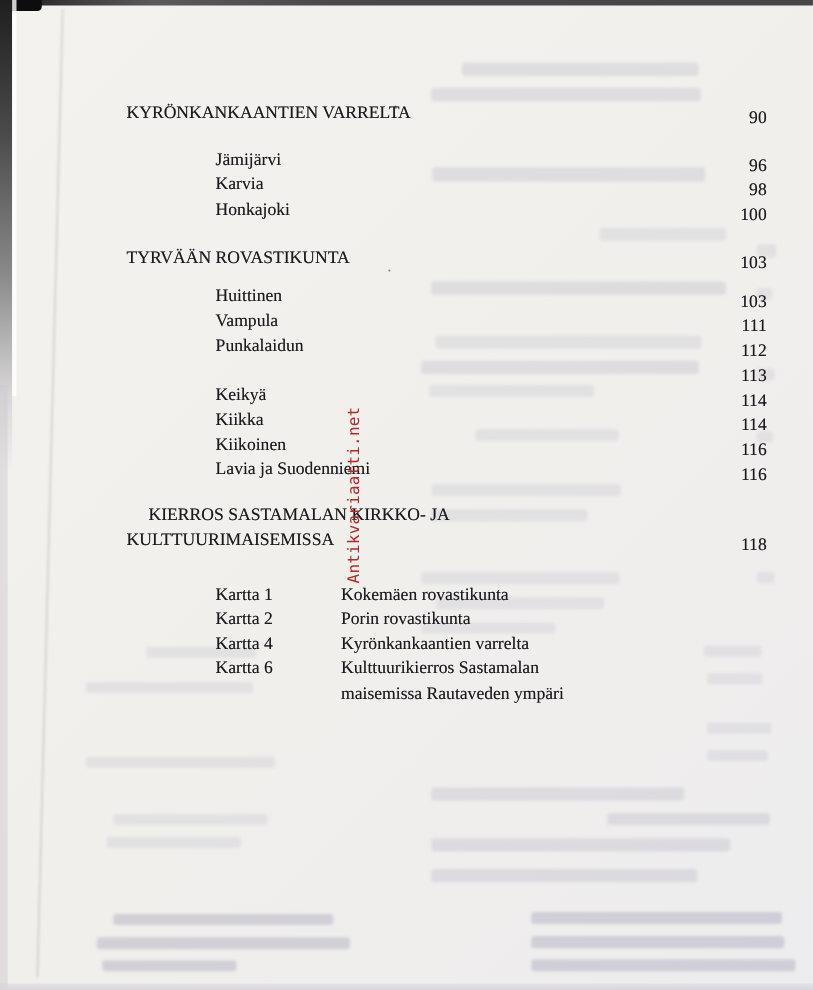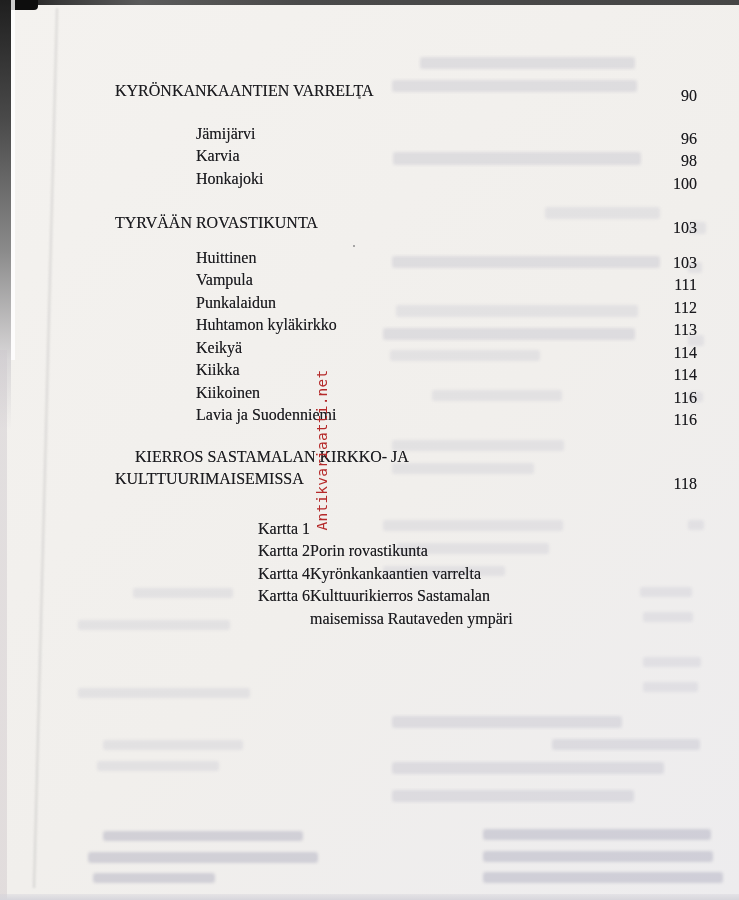--- a/index.html
+++ b/index.html
@@ -23,35 +23,35 @@
   .edge-bottom{position:absolute;left:0;bottom:0;width:739px;height:6px;
     background:linear-gradient(to bottom,rgba(210,208,216,.35),#d7d6dc);}
   .gutter-crease{position:absolute;left:33px;top:8px;width:2px;height:880px;
     background:rgba(150,148,152,.28);filter:blur(1px);
     transform:rotate(1.5deg);transform-origin:bottom left;}
   
   .ghost{position:absolute;border-radius:3px;filter:blur(1.6px);background:rgba(166,166,186,.26);}
   .ghost.d{background:rgba(150,150,172,.34);}
   .ghost.l{background:rgba(172,172,190,.2);}
   
-  .toc{position:absolute;left:0;top:0;width:739px;padding-top:80px;box-sizing:border-box;
+  .toc{position:absolute;left:0;top:12px;width:739px;padding-top:80px;box-sizing:border-box;
     font-size:16px;line-height:22.5px;
     text-shadow:0 0 .6px rgba(25,25,30,.55);}
   .row{display:flex;height:22.5px;padding-right:42px;}
   .row .lbl{white-space:pre;}
   .heading .lbl{margin-left:115px;}
   .item .lbl{margin-left:196px;}
   .pagenum{margin-left:auto;transform:translateY(5px);}
   .gap-a{margin-top:20px;}  
   .gap-b{margin-top:22px;}  
   .gap-c{margin-top:12px;}  
   .gap-d{margin-top:19px;margin-left:20px;}  
   .gap-e{margin-top:20px;}  
   .gap-f{margin-top:27px;}  
-  .map-lbl{margin-left:196px;width:114px;white-space:pre;text-align:right;}
+  .map-lbl{margin-left:196px;width:114px;white-space:pre;}
   .map-desc{white-space:pre;}
   .map-cont{margin-left:310px;white-space:pre;}
   
   .watermark{position:absolute;left:237px;top:441px;width:172px;height:18px;
     transform:rotate(-90deg);transform-origin:center;
     font-family:"DejaVu Sans Mono","Liberation Mono",monospace;
     font-size:14.5px;letter-spacing:.2px;text-align:center;}
   .speck{position:absolute;background:rgba(40,40,45,.5);border-radius:50%;}
 </style>
 </head>
@@ -131,21 +131,20 @@
     </div>
     <div class="row item">
       <span class="lbl">Vampula</span>
       <span class="pagenum">111</span>
     </div>
     <div class="row item">
       <span class="lbl">Punkalaidun</span>
       <span class="pagenum">112</span>
     </div>
     <div class="row item">
-      <span class="lbl">Huhtamon kyläkirkko</span>
       <span class="pagenum">113</span>
     </div>
     <div class="row item">
       <span class="lbl">Keikyä</span>
       <span class="pagenum">114</span>
     </div>
     <div class="row item">
       <span class="lbl">Kiikka</span>
       <span class="pagenum">114</span>
     </div>
@@ -162,20 +161,21 @@
       <span class="lbl">KIERROS SASTAMALAN KIRKKO- JA</span>
     </div>
     <div class="row heading">
       <span class="lbl">KULTTUURIMAISEMISSA</span>
       <span class="pagenum">118</span>
     </div>
 
 
     <div class="row gap-f">
       <span class="map-lbl">Kartta 1</span>
+      <span class="map-desc">Kokemäen rovastikunta</span>
     </div>
     <div class="row">
       <span class="map-lbl">Kartta 2</span>
       <span class="map-desc">Porin rovastikunta</span>
     </div>
     <div class="row">
       <span class="map-lbl">Kartta 4</span>
       <span class="map-desc">Kyrönkankaantien varrelta</span>
     </div>
     <div class="row">

